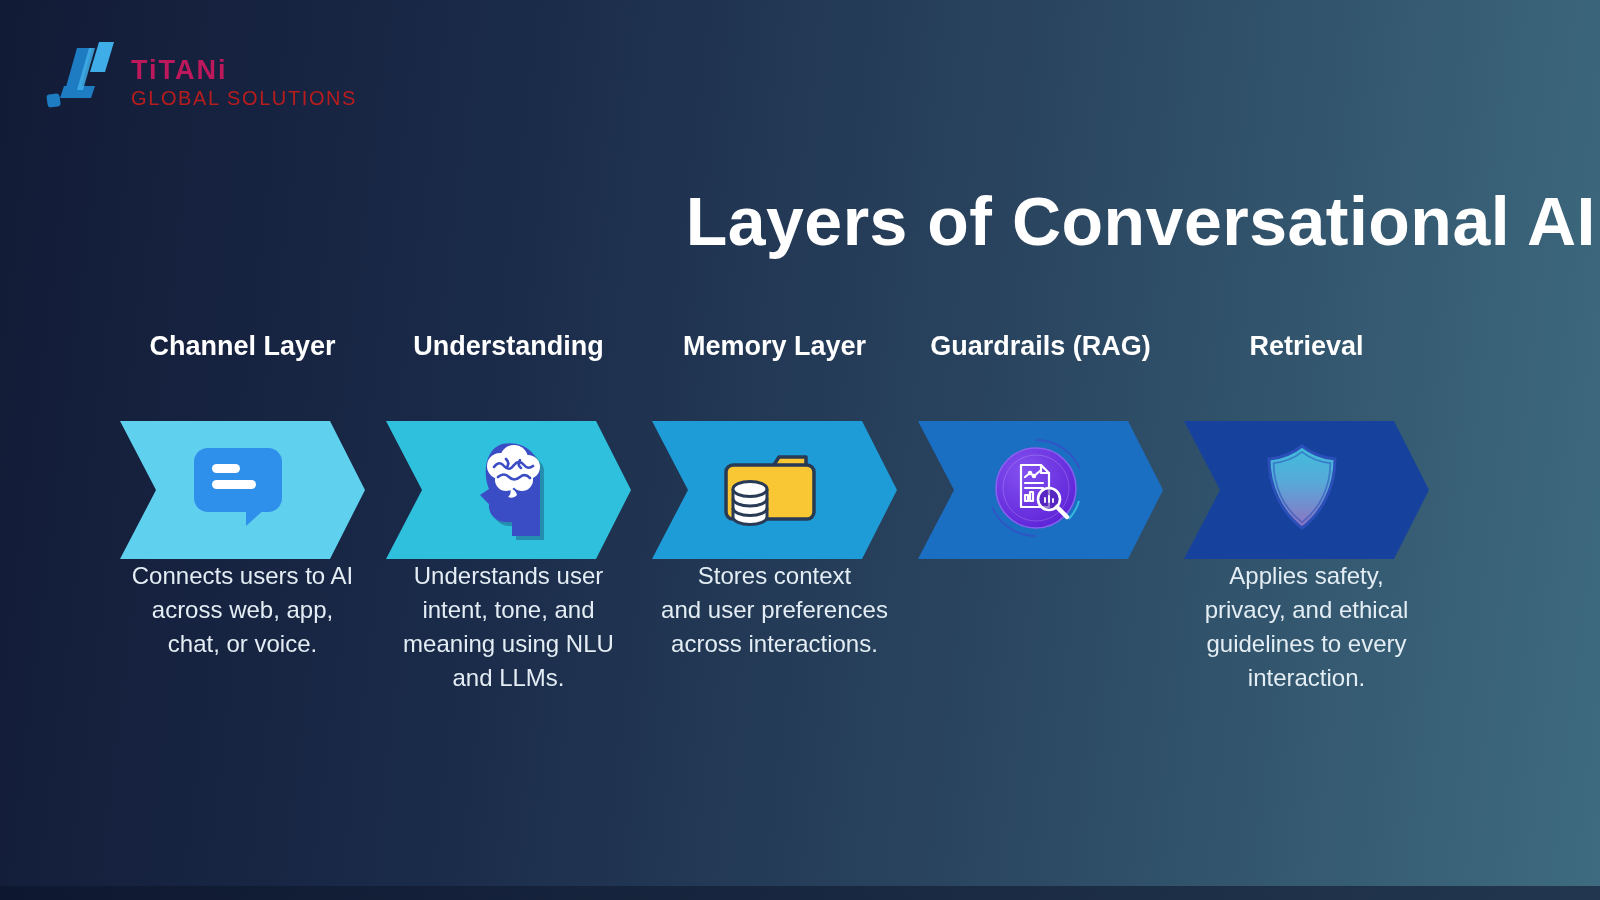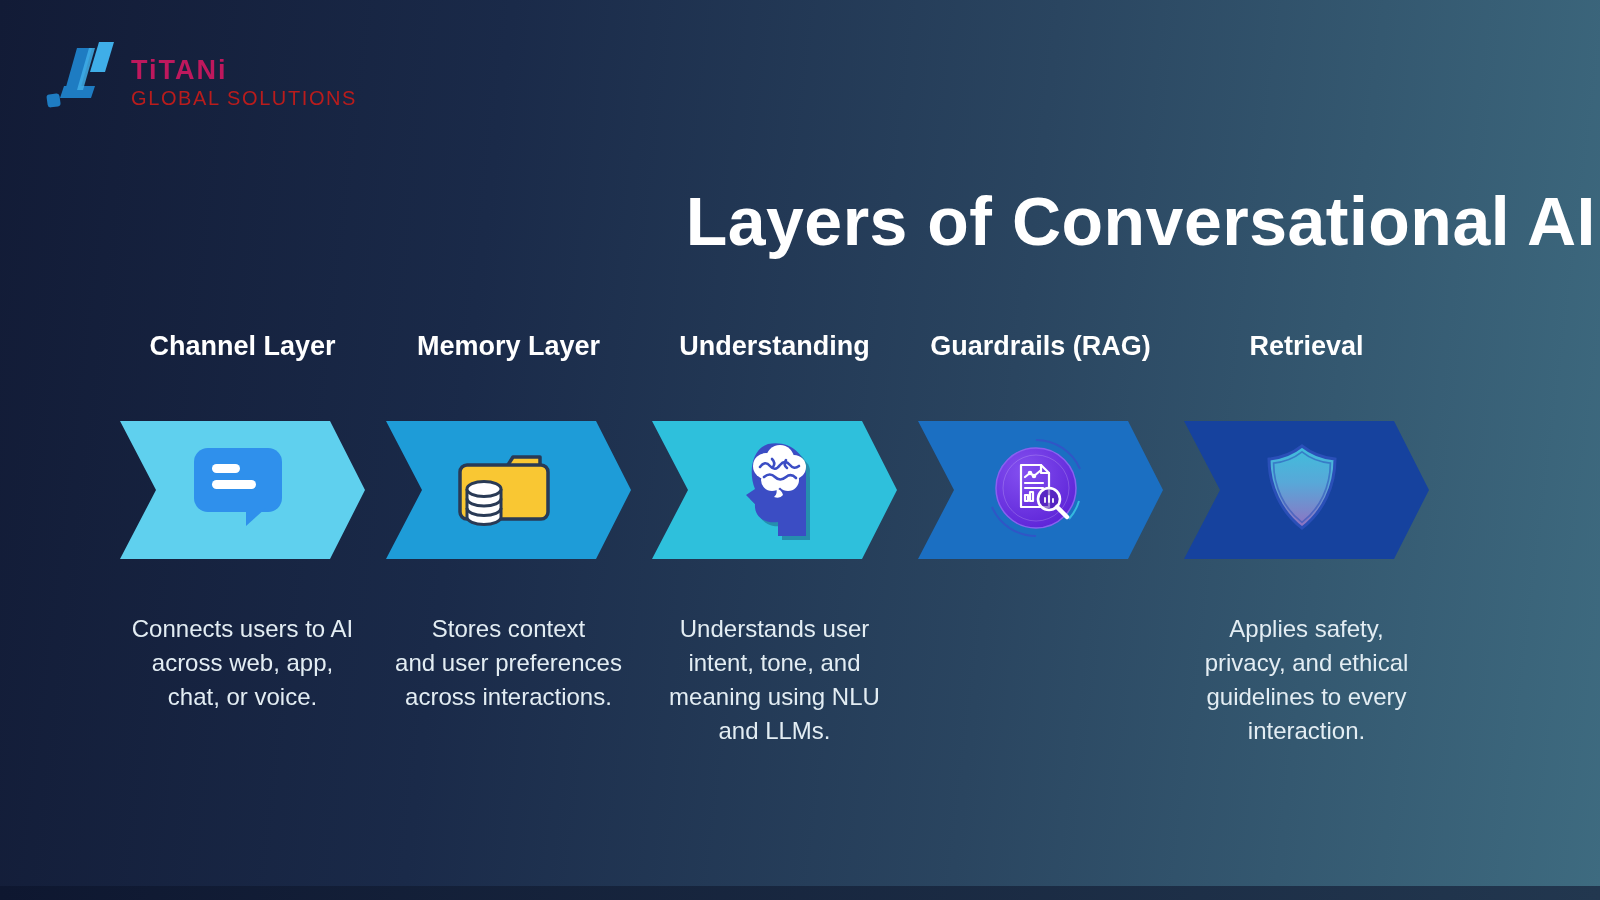--- a/index.html
+++ b/index.html
@@ -27,21 +27,21 @@
   .columns{position:absolute;left:120px;top:326px;display:flex;gap:21px;}
   .col{width:245px;display:flex;flex-direction:column;align-items:center;}
   .layer-title{
     height:40px;line-height:40px;color:#FFFFFF;font-size:27px;font-weight:bold;
     text-align:center;white-space:nowrap;
   }
   .chevron-box{position:relative;width:245px;height:138px;margin-top:55px;}
   .chevron-box svg.shape{position:absolute;left:0;top:0;}
   .icon-wrap{position:absolute;left:118px;top:69px;transform:translate(-50%,-50%);}
   .layer-description{
-    margin-top:53px;color:#E3EDF3;font-size:24px;line-height:34px;
+    color:#E3EDF3;font-size:24px;line-height:34px;
     text-align:center;white-space:pre-line;width:260px;
   }
   .shadowed{filter:drop-shadow(4px 4px 0 rgba(15,25,70,0.30));}
 </style>
 </head>
 <body>
 
 <div class="logo">
   <span>
     <svg width="80" height="76" viewBox="0 0 80 76">
@@ -76,44 +76,20 @@
           <rect x="22" y="38" width="44" height="9" rx="4.5" fill="#FFFFFF"></rect>
         </svg>
       </span>
     </div>
     <div class="layer-description">Connects users to AI
 across web, app,
 chat, or voice.</div>
   </div>
 
   <div class="col">
-    <div class="layer-title">Memory Layer</div>
-    <div class="chevron-box">
-      <svg class="shape" width="245" height="138" viewBox="0 0 245 138">
-        <polygon points="0,0 210,0 245,69 210,138 0,138 36,69" fill="#1E9CD8"></polygon>
-      </svg>
-      <span class="icon-wrap">
-        <svg width="100" height="90" viewBox="0 0 100 90">
-          <polygon points="50,28 59,14 86,14 86,28" fill="#F9C733" stroke="#293A55" stroke-width="3.5" stroke-linejoin="round"></polygon>
-          <rect x="6" y="22" width="88" height="54" rx="7" fill="#F9C733" stroke="#293A55" stroke-width="3.5"></rect>
-          <g transform="translate(8,38)">
-            <path d="M5,8 v28 a17,7.5 0 0 0 34,0 v-28" fill="#FFFFFF" stroke="#293A55" stroke-width="3"></path>
-            <path d="M5,17.5 a17,7.5 0 0 0 34,0" fill="none" stroke="#293A55" stroke-width="3"></path>
-            <path d="M5,27 a17,7.5 0 0 0 34,0" fill="none" stroke="#293A55" stroke-width="3"></path>
-            <ellipse cx="22" cy="8" rx="17" ry="7.5" fill="#FFFFFF" stroke="#293A55" stroke-width="3"></ellipse>
-          </g>
-        </svg>
-      </span>
-    </div>
-    <div class="layer-description">Stores context
-and user preferences
-across interactions.</div>
-  </div>
-
-  <div class="col">
     <div class="layer-title">Understanding</div>
     <div class="chevron-box">
       <svg class="shape" width="245" height="138" viewBox="0 0 245 138">
         <polygon points="0,0 210,0 245,69 210,138 0,138 36,69" fill="#2EC0DC"></polygon>
       </svg>
       <span class="icon-wrap shadowed">
         <svg width="96" height="104" viewBox="0 0 96 104">
           <path d="M46,8 C68,4 84,18 84,38 L84,100 L56,100 L56,86 C42,88 32,80 33,68 L24,59 L33,53 C26,36 30,13 46,8 Z" fill="#3B4DC4"></path>
           <g fill="#FFFFFF">
             <circle cx="44" cy="30" r="13"></circle>
@@ -130,20 +106,44 @@
             <path d="M50,23 q4,4 1,8"></path>
             <path d="M64,24 q-3,5 1,8"></path>
           </g>
         </svg>
       </span>
     </div>
     <div class="layer-description">Understands user
 intent, tone, and
 meaning using NLU
 and LLMs.</div>
+  </div>
+
+  <div class="col">
+    <div class="layer-title">Memory Layer</div>
+    <div class="chevron-box">
+      <svg class="shape" width="245" height="138" viewBox="0 0 245 138">
+        <polygon points="0,0 210,0 245,69 210,138 0,138 36,69" fill="#1E9CD8"></polygon>
+      </svg>
+      <span class="icon-wrap">
+        <svg width="100" height="90" viewBox="0 0 100 90">
+          <polygon points="50,28 59,14 86,14 86,28" fill="#F9C733" stroke="#293A55" stroke-width="3.5" stroke-linejoin="round"></polygon>
+          <rect x="6" y="22" width="88" height="54" rx="7" fill="#F9C733" stroke="#293A55" stroke-width="3.5"></rect>
+          <g transform="translate(8,38)">
+            <path d="M5,8 v28 a17,7.5 0 0 0 34,0 v-28" fill="#FFFFFF" stroke="#293A55" stroke-width="3"></path>
+            <path d="M5,17.5 a17,7.5 0 0 0 34,0" fill="none" stroke="#293A55" stroke-width="3"></path>
+            <path d="M5,27 a17,7.5 0 0 0 34,0" fill="none" stroke="#293A55" stroke-width="3"></path>
+            <ellipse cx="22" cy="8" rx="17" ry="7.5" fill="#FFFFFF" stroke="#293A55" stroke-width="3"></ellipse>
+          </g>
+        </svg>
+      </span>
+    </div>
+    <div class="layer-description">Stores context
+and user preferences
+across interactions.</div>
   </div>
 
   <div class="col">
     <div class="layer-title">Guardrails (RAG)</div>
     <div class="chevron-box">
       <svg class="shape" width="245" height="138" viewBox="0 0 245 138">
         <polygon points="0,0 210,0 245,69 210,138 0,138 36,69" fill="#1B6FC2"></polygon>
       </svg>
       <span class="icon-wrap">
         <svg width="114" height="114" viewBox="0 0 114 114">

